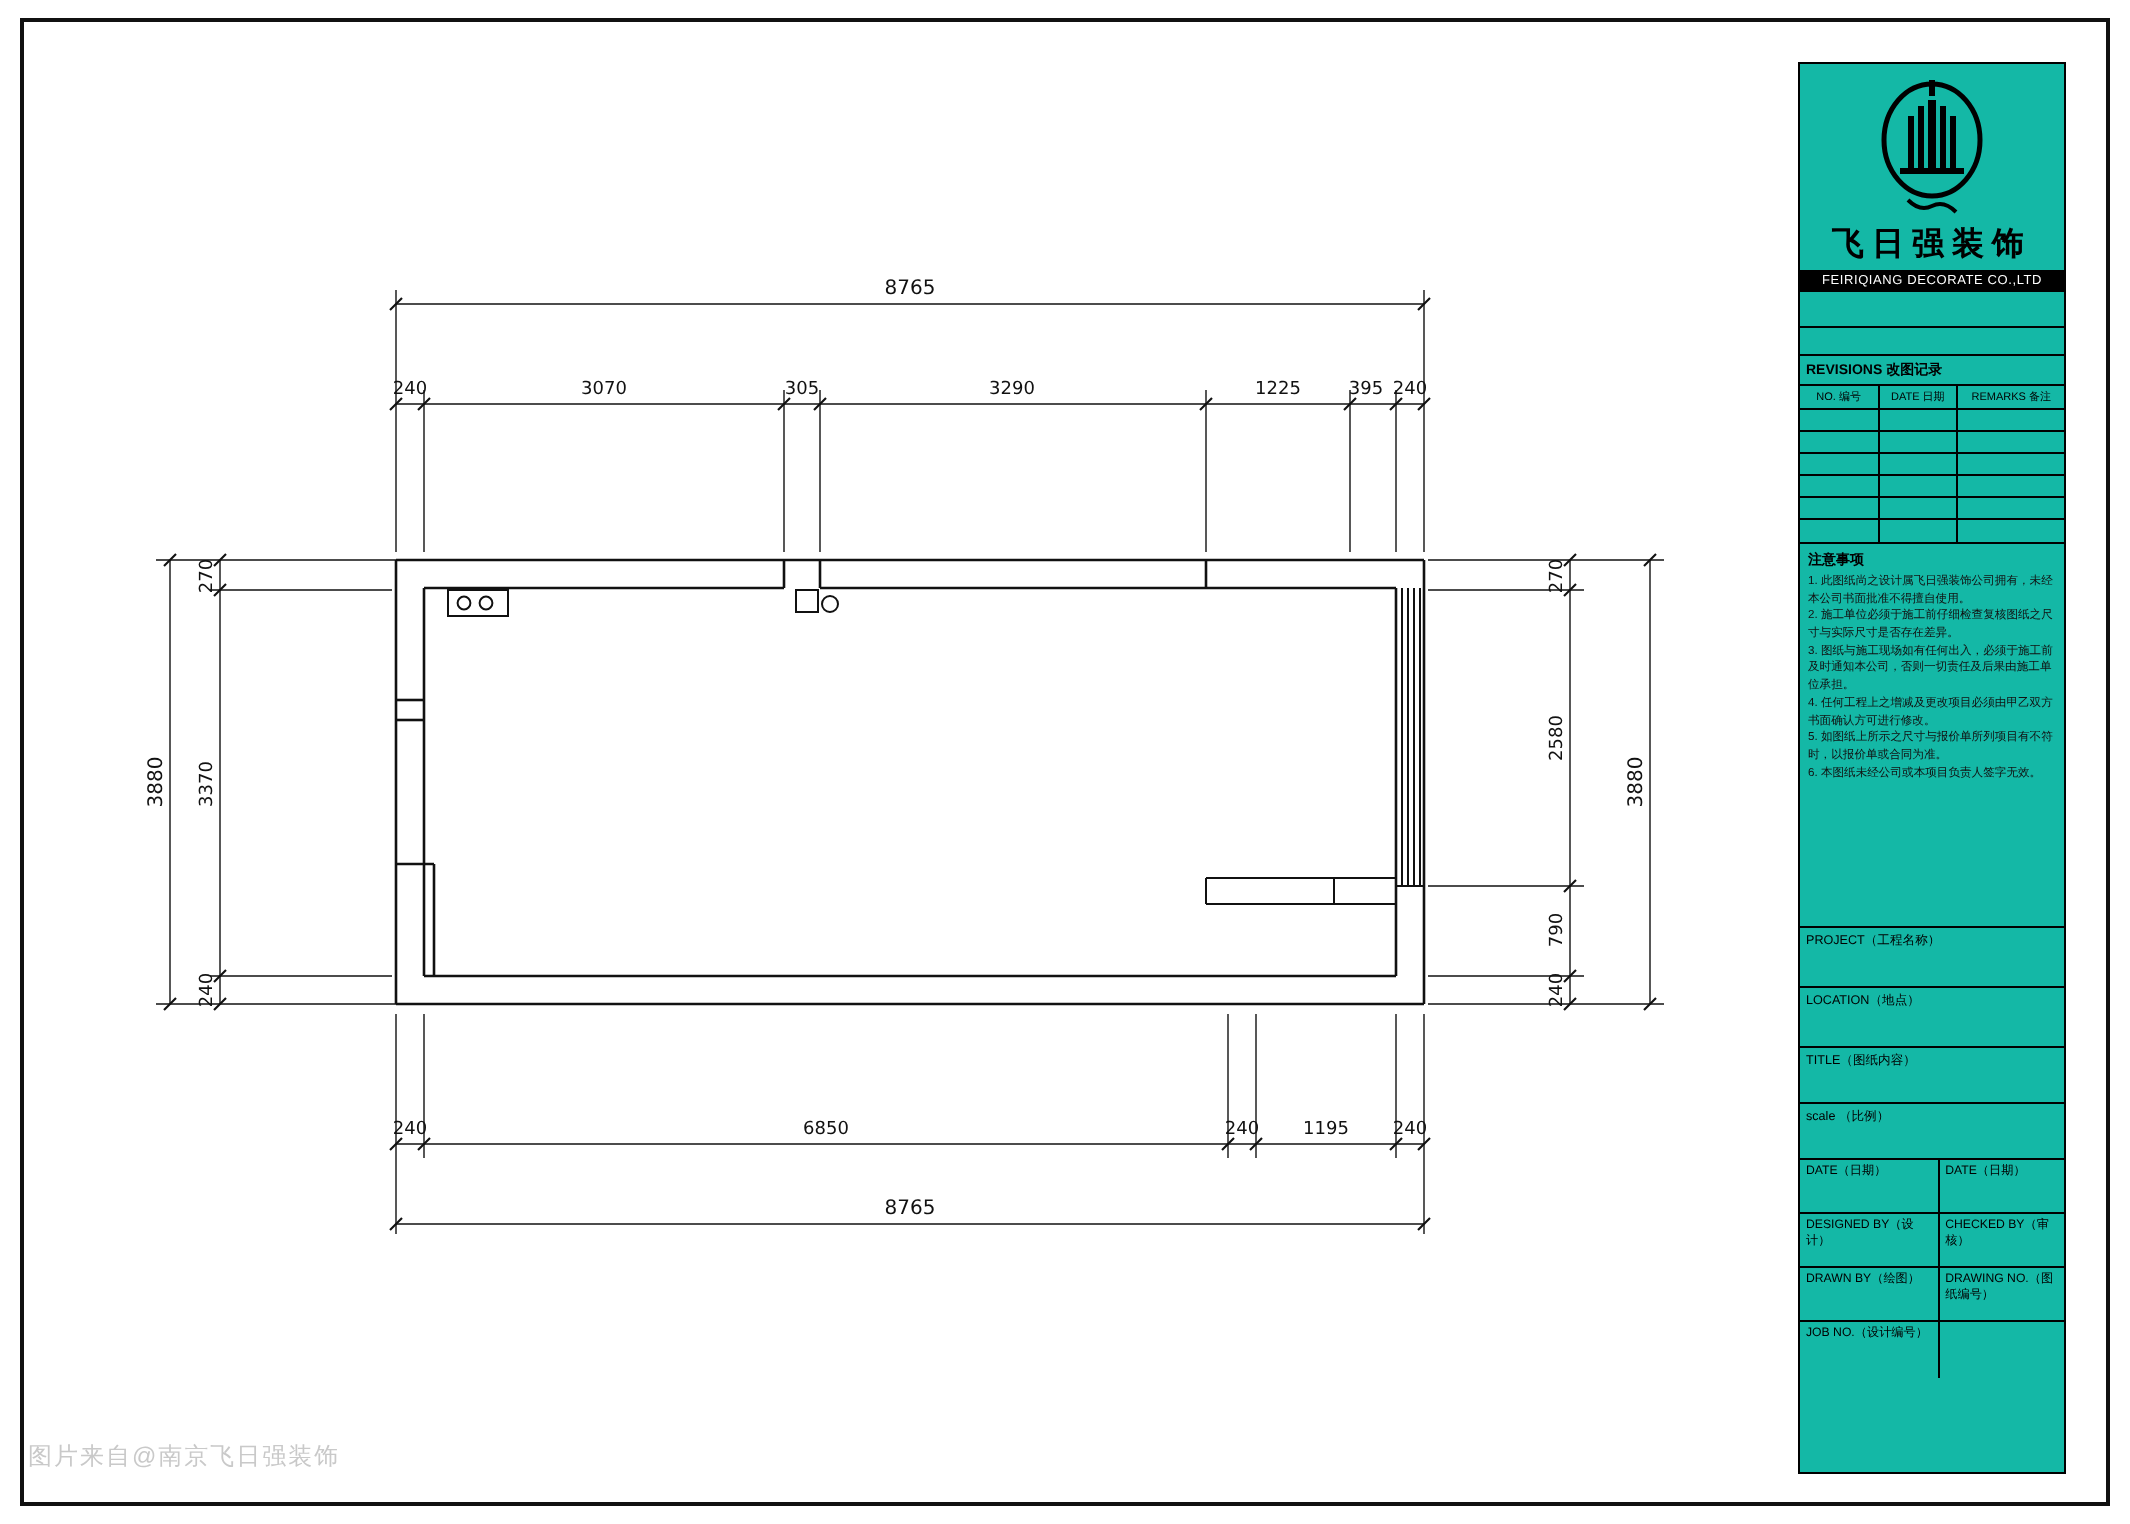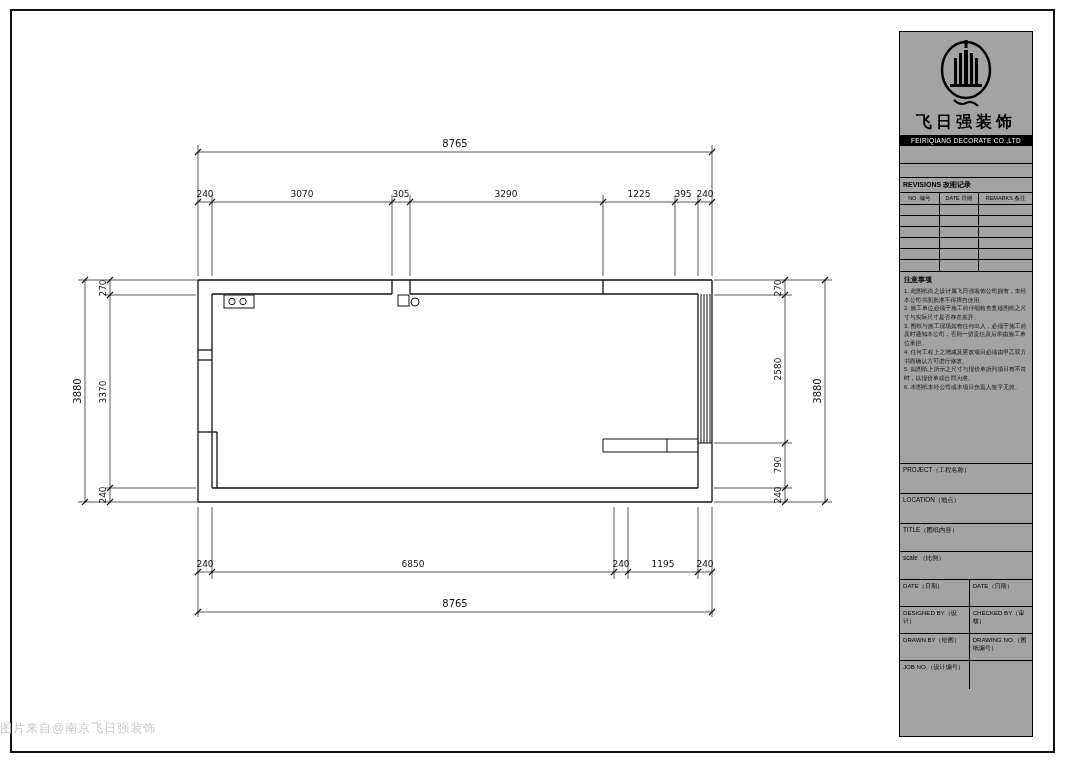--- a/index.html
+++ b/index.html
@@ -1,24 +1,24 @@
 <!DOCTYPE html>
 <html><head>
 <meta charset="utf-8">
 <style>
   * { margin:0; padding:0; box-sizing:border-box; }
   html,body { width:1065px; height:762px; background:#f2f2f2; font-family:"Liberation Sans", sans-serif; }
   .page { position:relative; width:1065px; height:762px; background:#ffffff; overflow:hidden; }
   .frame { position:absolute; left:10px; top:9px; width:1045px; height:744px; border:2px solid #111; background:#fff; }
   .plan-svg { position:absolute; left:0; top:0; }
-  .watermark { position:absolute; left:0; top:720px; font-size:12px; color:#c9c9c9; letter-spacing:1px; }
+  .watermark { position:absolute; left:14px; top:720px; font-size:12px; color:#c9c9c9; letter-spacing:1px; }
 
   
   .titleblock { position:absolute; left:887px; top:20px; width:134px; height:706px;
-                border:1px solid #000; display:flex; flex-direction:column; background:#a3a3a3; color:#000; }
+                border:1px solid #000; display:flex; flex-direction:column; background:#14b8a6; color:#000; }
   .tb-sec { border-bottom:1px solid #000; }
   .tb-logo-box { height:132px; display:flex; flex-direction:column; align-items:center; justify-content:flex-start; padding-top:6px; }
   .tb-company-cn { font-size:16px; font-weight:bold; letter-spacing:4px; margin-top:2px; white-space:nowrap; }
   .tb-company-en { width:100%; background:#000; color:#fff; font-size:6.5px; text-align:center; padding:2px 0; margin-top:2px; letter-spacing:0.3px; }
   .tb-spacer { height:14px; border-bottom:1px solid #000; }
   .tb-rev-header { font-size:7px; font-weight:bold; padding:2px 3px; border-bottom:1px solid #000; }
   .tb-rev-cols { display:grid; grid-template-columns:30% 30% 40%; border-bottom:1px solid #000; }
   .tb-rev-cols span { font-size:5.5px; text-align:center; padding:2px 0; border-right:1px solid #000; white-space:nowrap; overflow:hidden; }
   .tb-rev-cols span:last-child { border-right:none; }
   .tb-rev-grid { display:grid; grid-template-columns:30% 30% 40%; }

